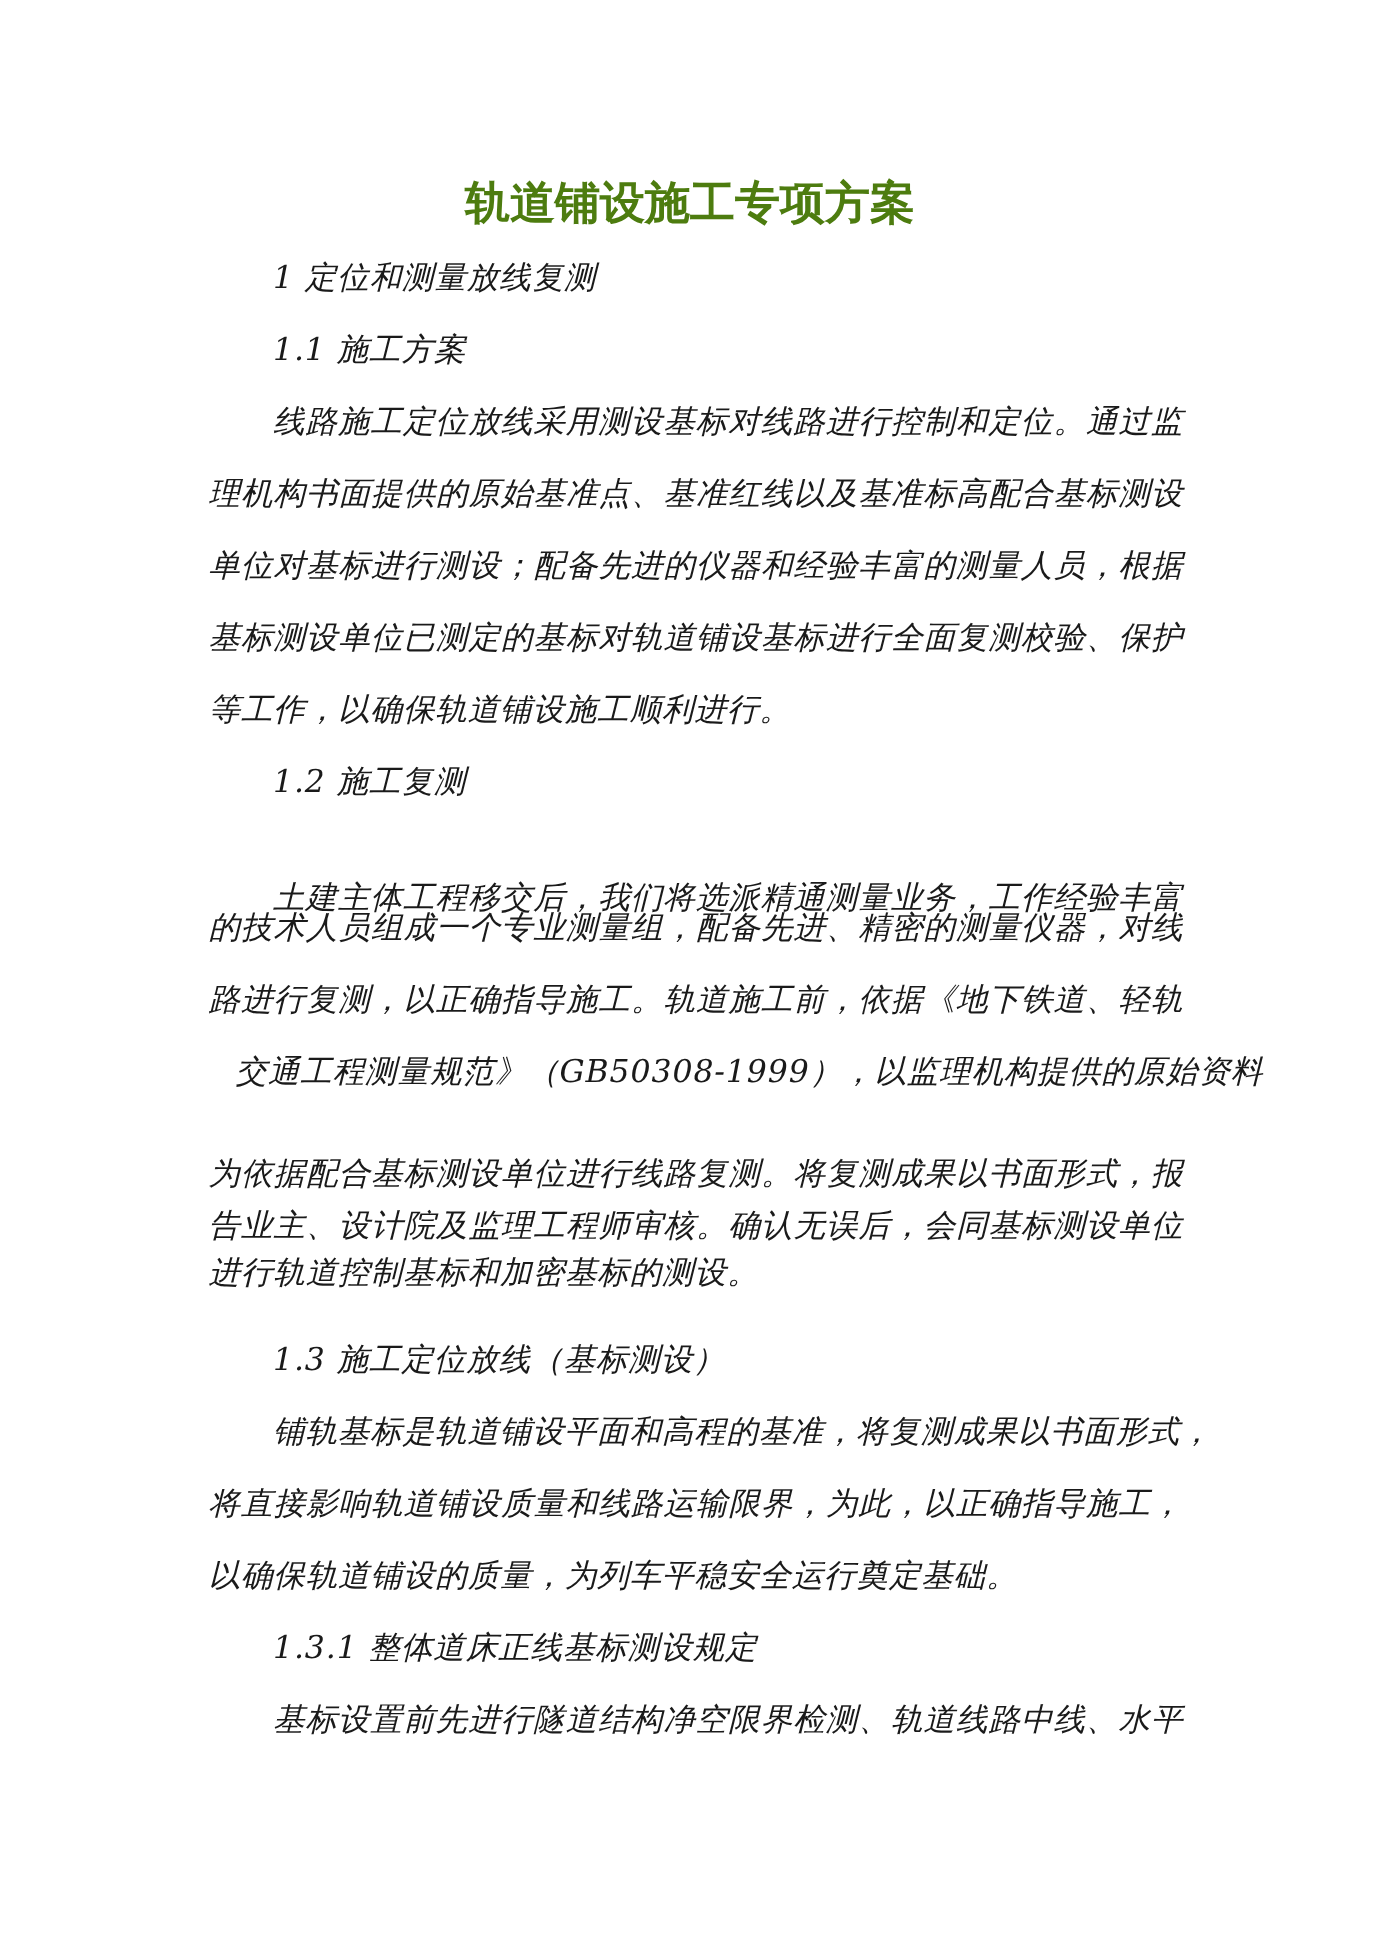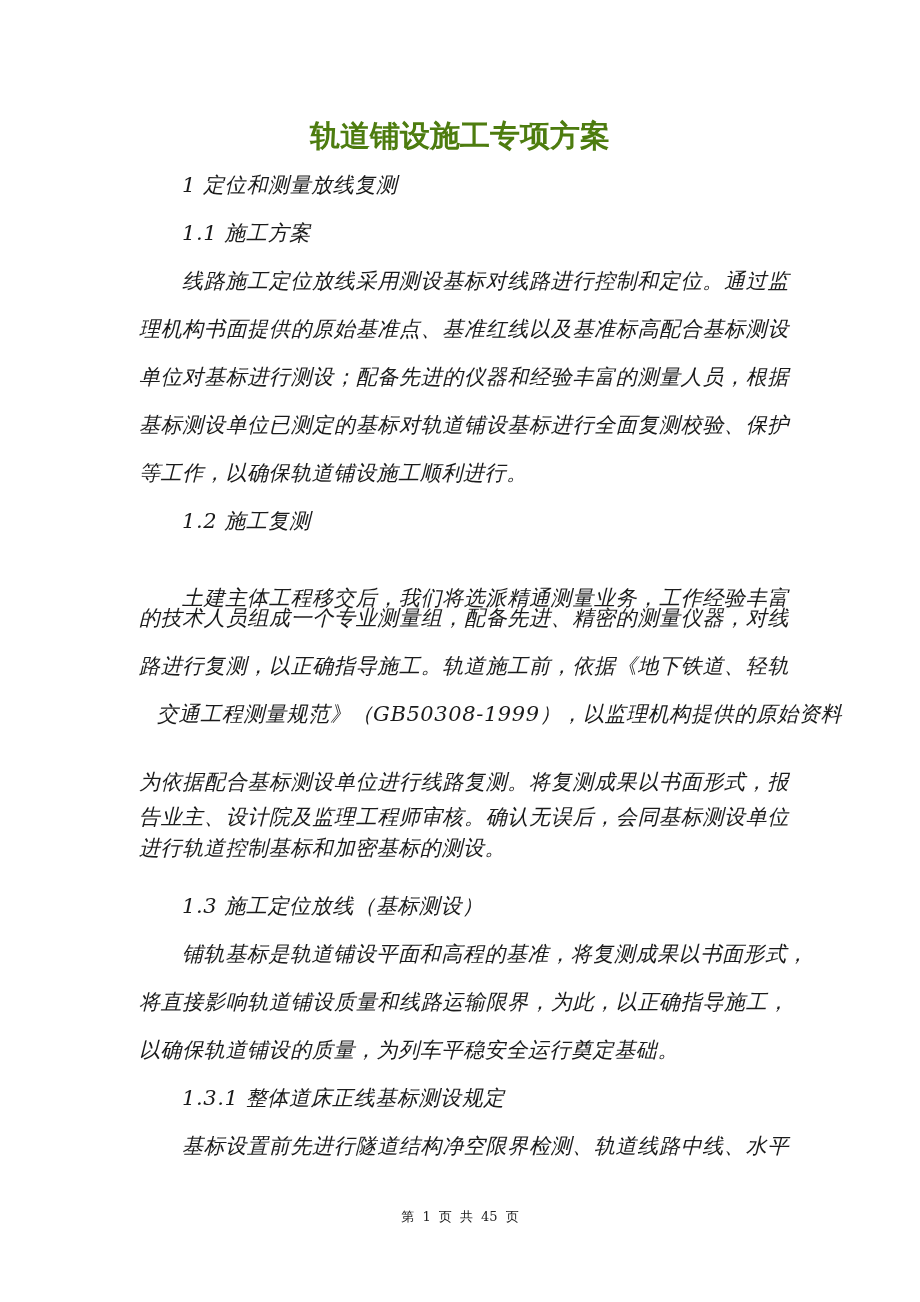--- a/index.html
+++ b/index.html
@@ -83,14 +83,13 @@
       <div class="line justify" style="top: 802px;">告业主、设计院及监理工程师审核。确认无误后，会同基标测设单位</div>
       <div class="line" style="top: 833px;">进行轨道控制基标和加密基标的测设。</div>
       <div class="line indent" style="top: 891px;">1.3  施工定位放线（基标测设）</div>
       <div class="line indent justify" style="top: 939px; width: 607px;">铺轨基标是轨道铺设平面和高程的基准，将复测成果以书面形式，</div>
       <div class="line justify" style="top: 987px;">将直接影响轨道铺设质量和线路运输限界，为此，以正确指导施工，</div>
       <div class="line" style="top: 1035px;">以确保轨道铺设的质量，为列车平稳安全运行奠定基础。</div>
       <div class="line indent" style="top: 1083px;">1.3.1  整体道床正线基标测设规定</div>
       <div class="line indent justify" style="top: 1131px; width: 607px;">基标设置前先进行隧道结构净空限界检测、轨道线路中线、水平</div>
     </div>
 
-  <div class="footer">第 1 页 共 45 页</div>
 </div>
 
 </body></html>

